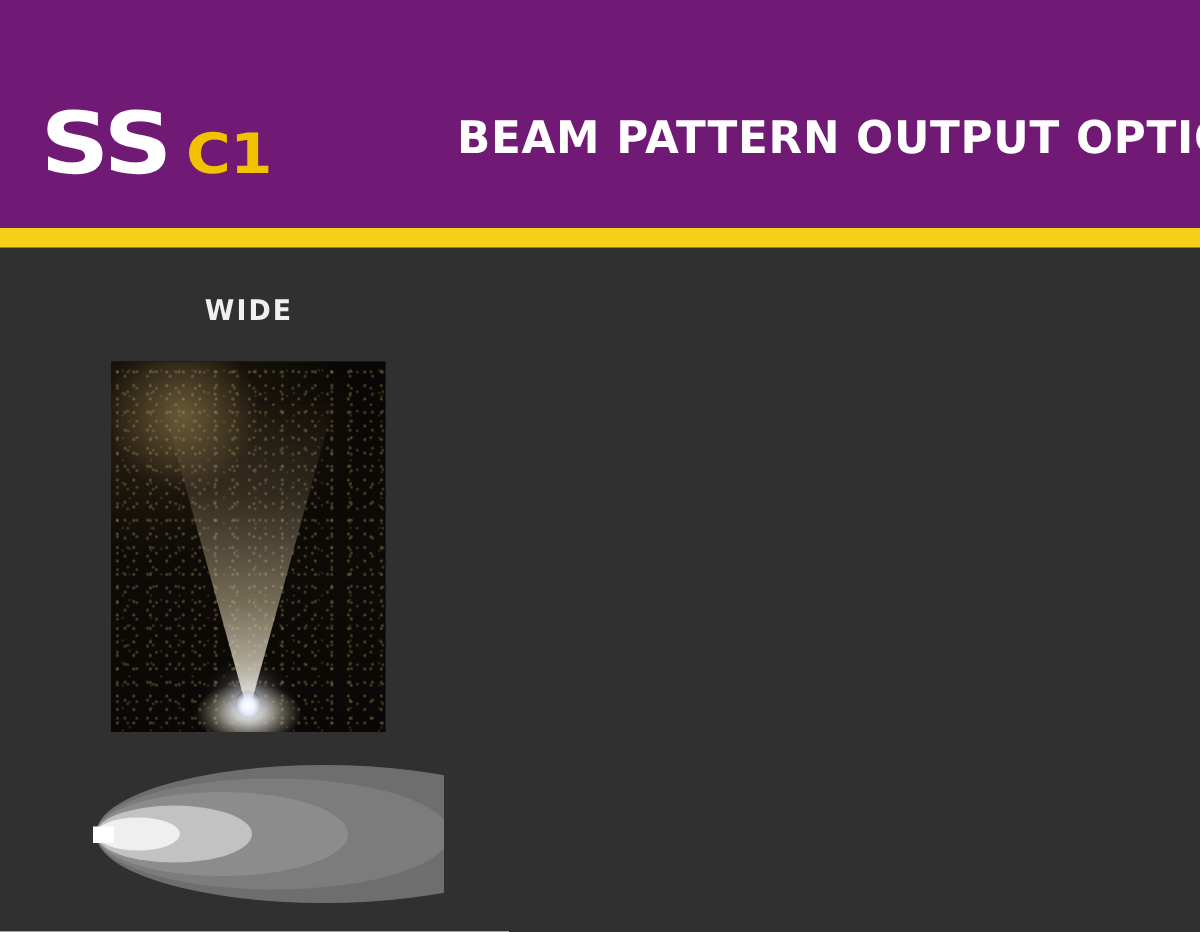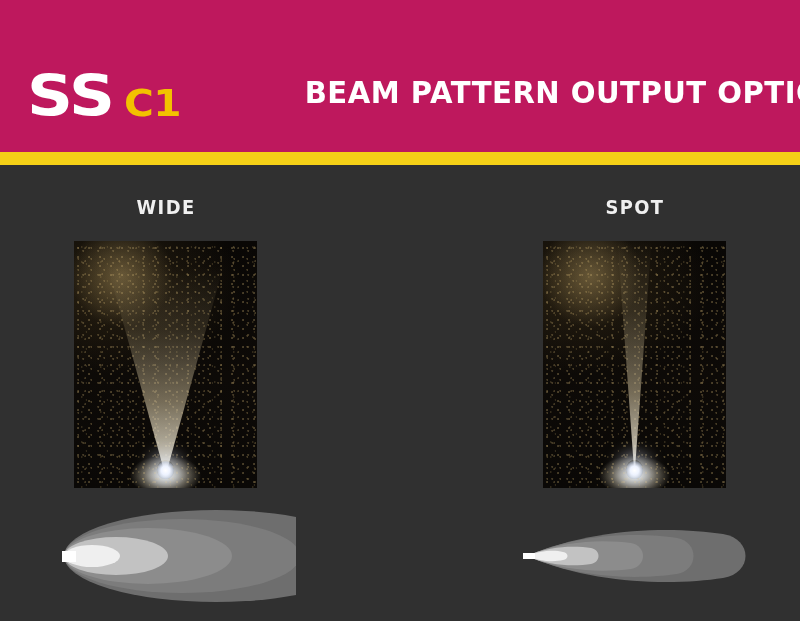--- a/index.html
+++ b/index.html
@@ -21,21 +21,21 @@
     background: #303030;
     overflow: hidden;
   }
 
   
   .header-bar {
     position: absolute;
     left: 0; top: 0;
     width: 800px;
     height: 152px;
-    background: #be185d;
+    background: #701a75;
   }
   .brand-logo {
     position: absolute;
     left: 27px;
     top: 68px;
     height: 62px;
     display: flex;
     align-items: baseline;
     letter-spacing: -0.5px;
   }
@@ -228,35 +228,15 @@
             <ellipse cx="84" cy="0" rx="84" ry="28" fill="#8C8C8C"></ellipse>
             <ellipse cx="52" cy="0" rx="52" ry="19" fill="#C2C2C2"></ellipse>
             <ellipse cx="28" cy="0" rx="28" ry="11" fill="#EFEFEF"></ellipse>
             <polygon points="-2,-5 12,-5 12,6 -2,6" fill="#FFFFFF"></polygon>
           </g>
         </svg>
       </div>
     </div>
 
 
-    <div class="column col-2">
-      <div class="col-label">SPOT</div>
-      <div class="photo-frame">
-        <div class="photo-inner"></div>
-        <div class="speckle"></div>
-        <div class="beam-road" style="--w:80px; --len:235px; --halfw:40px; --topspread:17px;"></div>
-      </div>
-      <div class="pattern-wrap">
-        <svg class="pattern-svg" viewBox="0 0 260 100">
-          <g transform="translate(22,48)">
-            <path d="M0,0 C70,-30 150,-29 196,-22 C226,-17 226,17 196,22 C150,29 70,30 0,0 Z" fill="#6E6E6E"></path>
-            <path d="M0,0 C56,-24 114,-23 150,-18 C172,-14 172,14 150,18 C114,23 56,24 0,0 Z" fill="#7C7C7C"></path>
-            <path d="M0,0 C40,-17 80,-16 104,-13 C120,-10 120,10 104,13 C80,16 40,17 0,0 Z" fill="#8C8C8C"></path>
-            <path d="M0,0 C24,-11 50,-10 64,-8 C74,-6 74,6 64,8 C50,10 24,11 0,0 Z" fill="#C2C2C2"></path>
-            <path d="M0,0 C14,-6 28,-6 36,-4 C42,-3 42,3 36,4 C28,6 14,6 0,0 Z" fill="#EFEFEF"></path>
-            <polygon points="-4,-3 8,-3 8,3 -4,3" fill="#FFFFFF"></polygon>
-          </g>
-        </svg>
-      </div>
-    </div>
 
   </div>
 </div>
 
 </body></html>

